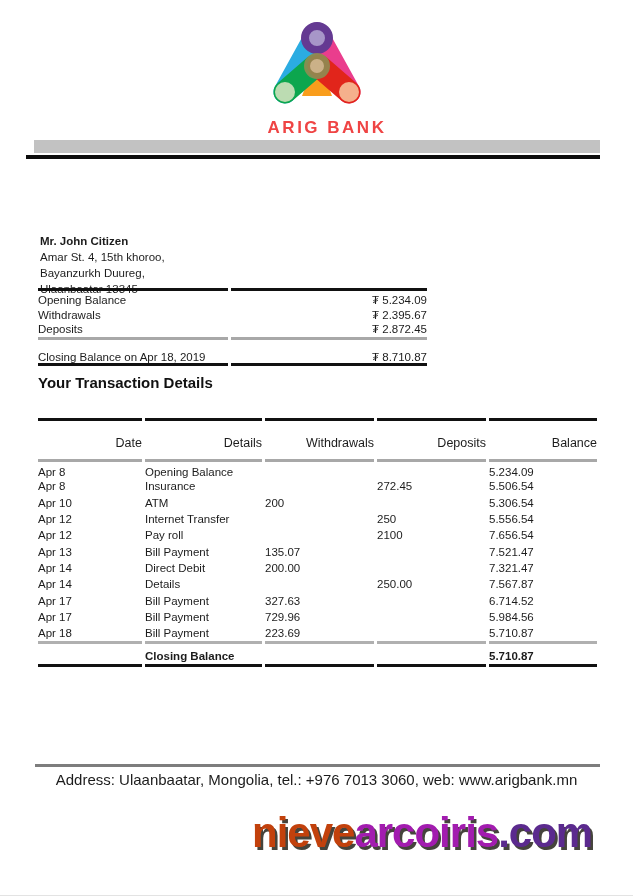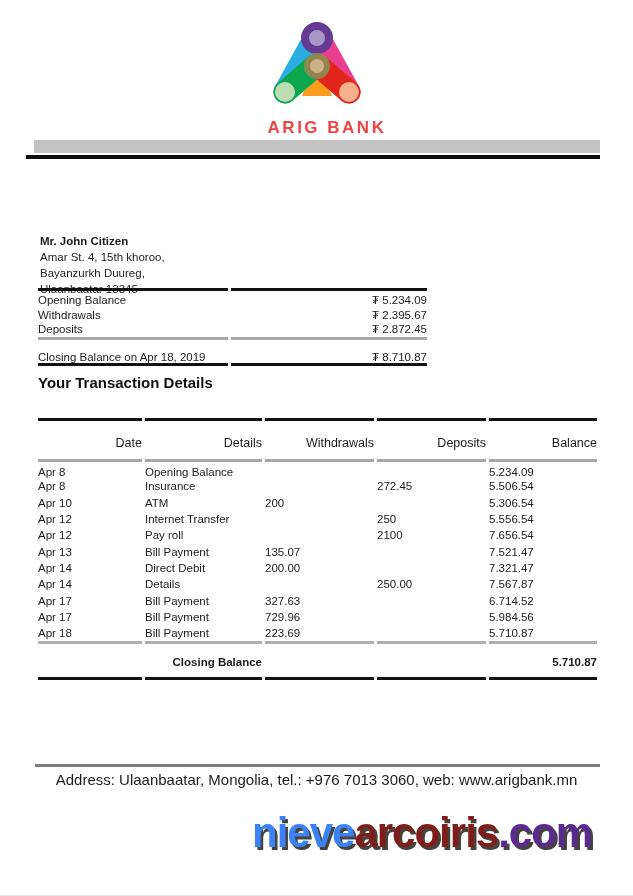--- a/index.html
+++ b/index.html
@@ -50,36 +50,36 @@
     border-top:3px solid #111111; border-bottom:3px solid #a8a8a8; padding-top:6px;
   }
   .transactions td { height:16.3px; text-align:left; }
   .transactions .c-date  { width:104px; }
   .transactions .c-det   { width:117px; }
   .transactions .c-wd    { width:109px; }
   .transactions .c-dep   { width:109px; }
   .transactions .c-bal   { width:108px; }
   .transactions tr.first td { padding-top:4px; }
   .transactions tr.closing td {
-    font-weight:bold; height:39px; padding-top:3px;
-    border-top:3px solid #b0b0b0; border-bottom:3px solid #111111;text-align:right;
+    font-weight:bold; height:26px; padding-top:3px;
+    border-top:3px solid #b0b0b0; border-bottom:3px solid #111111;
   }
 
   
   .footer-rule { position:absolute; left:35px; top:764px; width:565px; height:3px; background:#7d7d7d; }
   .footer-text { position:absolute; left:0; top:771px; width:633px; text-align:center; font-size:15px; color:#1c1c1c; }
 
   
   .watermark {
     position:absolute; left:252px; top:809px; white-space:nowrap;
     font-size:42px; font-weight:bold; letter-spacing:-1px;
     text-shadow:2.5px 2.5px 0 #45443c;
   }
-  .wm-1 { color:#3b82f6; }
-  .wm-2 { color:#7f1d1d; }
+  .wm-1 { color:#c2410c; }
+  .wm-2 { color:#a21caf; }
   .wm-3 { color:#5b2a8e;margin-top:26px; }
 </style>
 </head>
 <body>
 
 <div class="page">
 
   <div class="logo-wrap">
     <svg class="logo-svg" width="120" height="100" viewBox="0 0 120 100">
 

